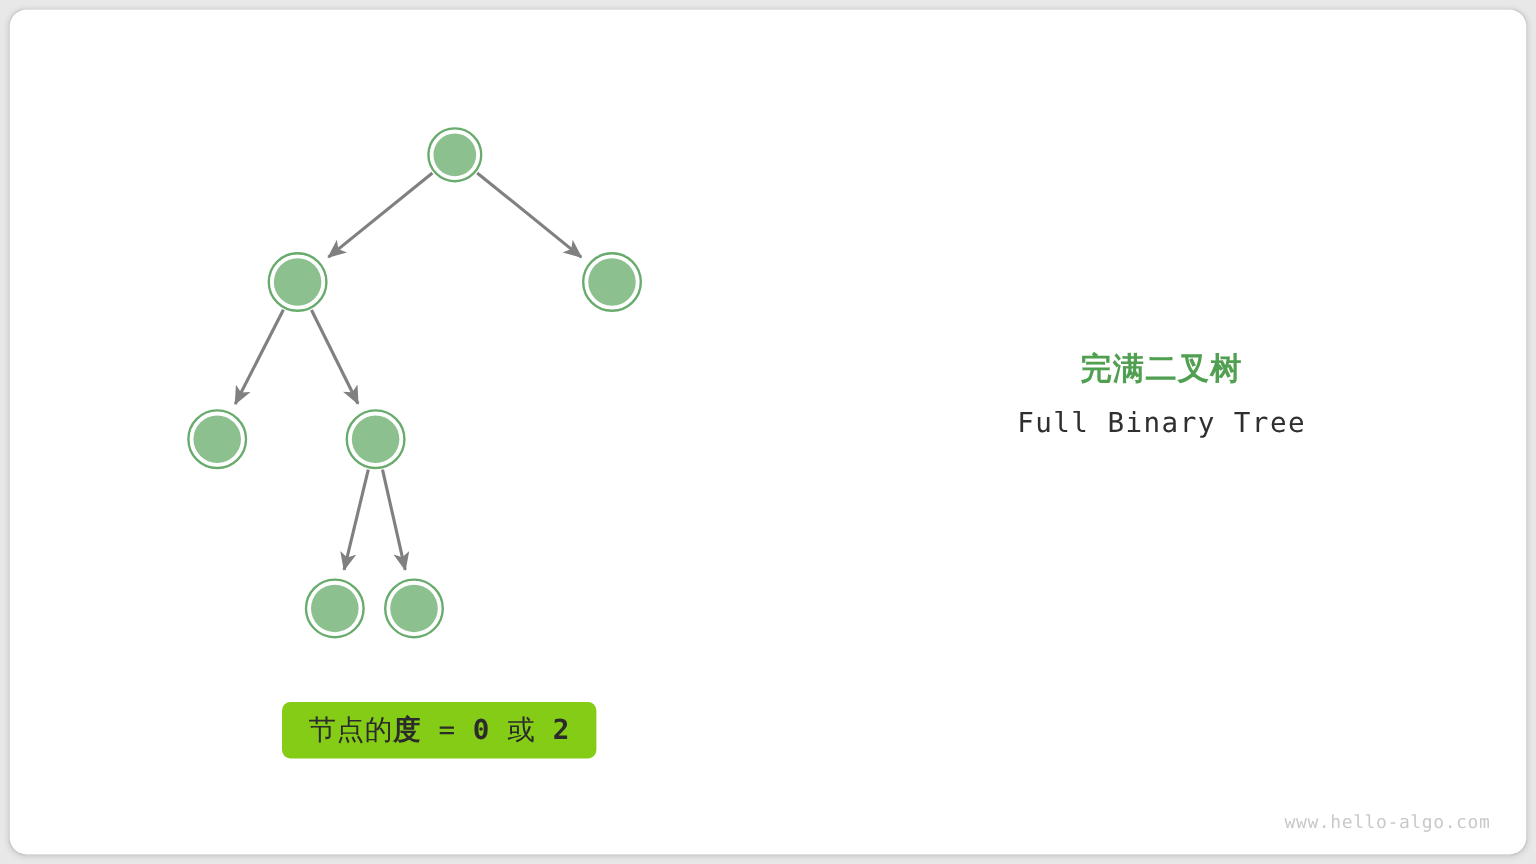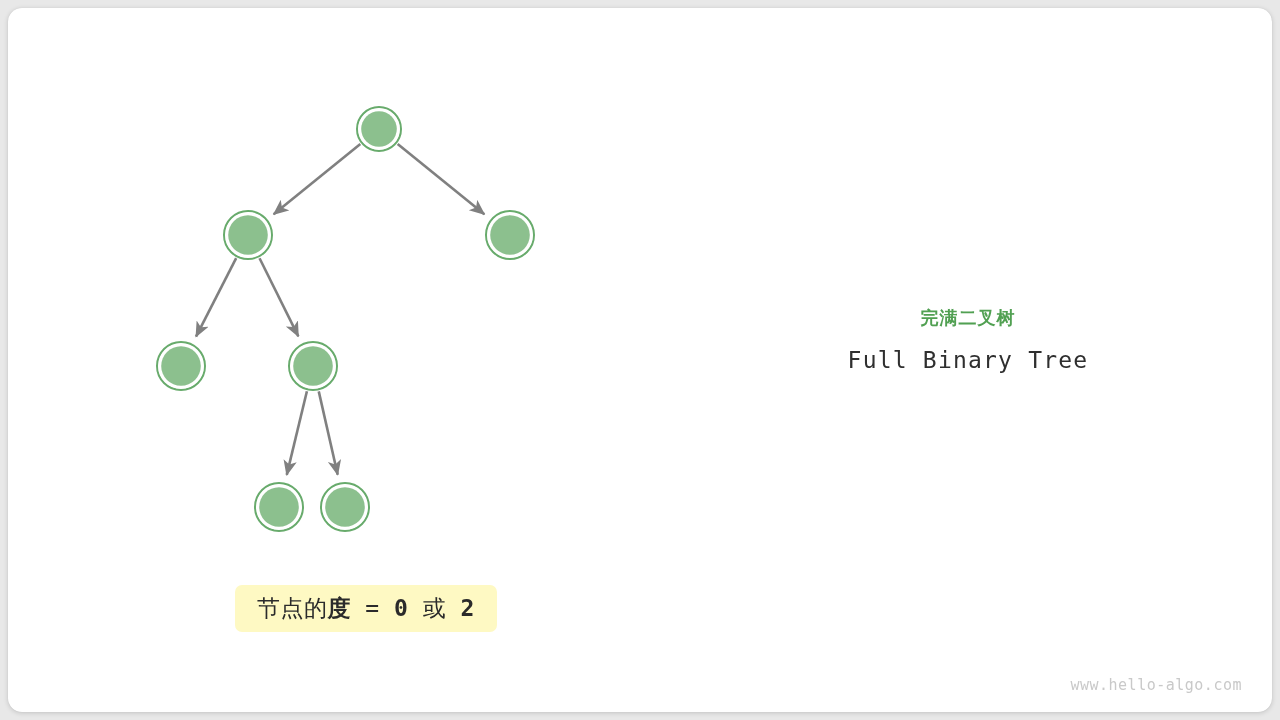--- a/index.html
+++ b/index.html
@@ -38,46 +38,45 @@
   }
   .caption-block {
     position: absolute;
     left: 768px;
     top: 292px;
     width: 400px;
     text-align: center;
   }
   .caption-title {
     font-family: "Liberation Sans", sans-serif;
-    font-size: 18px;
+    font-size: 26px;
     font-weight: bold;
     color: #51a052;
     letter-spacing: 1px;
     line-height: 1.2;
-    margin-top: 16px;
   }
   .caption-subtitle {
     margin-top: 17px;
     font-family: "DejaVu Sans Mono", "Liberation Mono", monospace;
     font-size: 23px;
     font-weight: normal;
     color: #2f2f2f;
     letter-spacing: 1.2px;
   }
   .degree-badge {
     position: absolute;
     left: 235px;
     top: 585px;
     height: 47px;
     box-sizing: border-box;
     padding: 0 22px;
     display: flex;
     align-items: center;
     justify-content: center;
-    background: #fef9c3;
+    background: #84cc16;
     border-radius: 7px;
     white-space: nowrap;
   }
   .degree-text {
     font-family: "DejaVu Sans Mono", "Liberation Mono", monospace;
     font-size: 23px;
     color: #2b2b2b;
     letter-spacing: 0.5px;
   }
   .degree-text b { font-weight: bold; }

